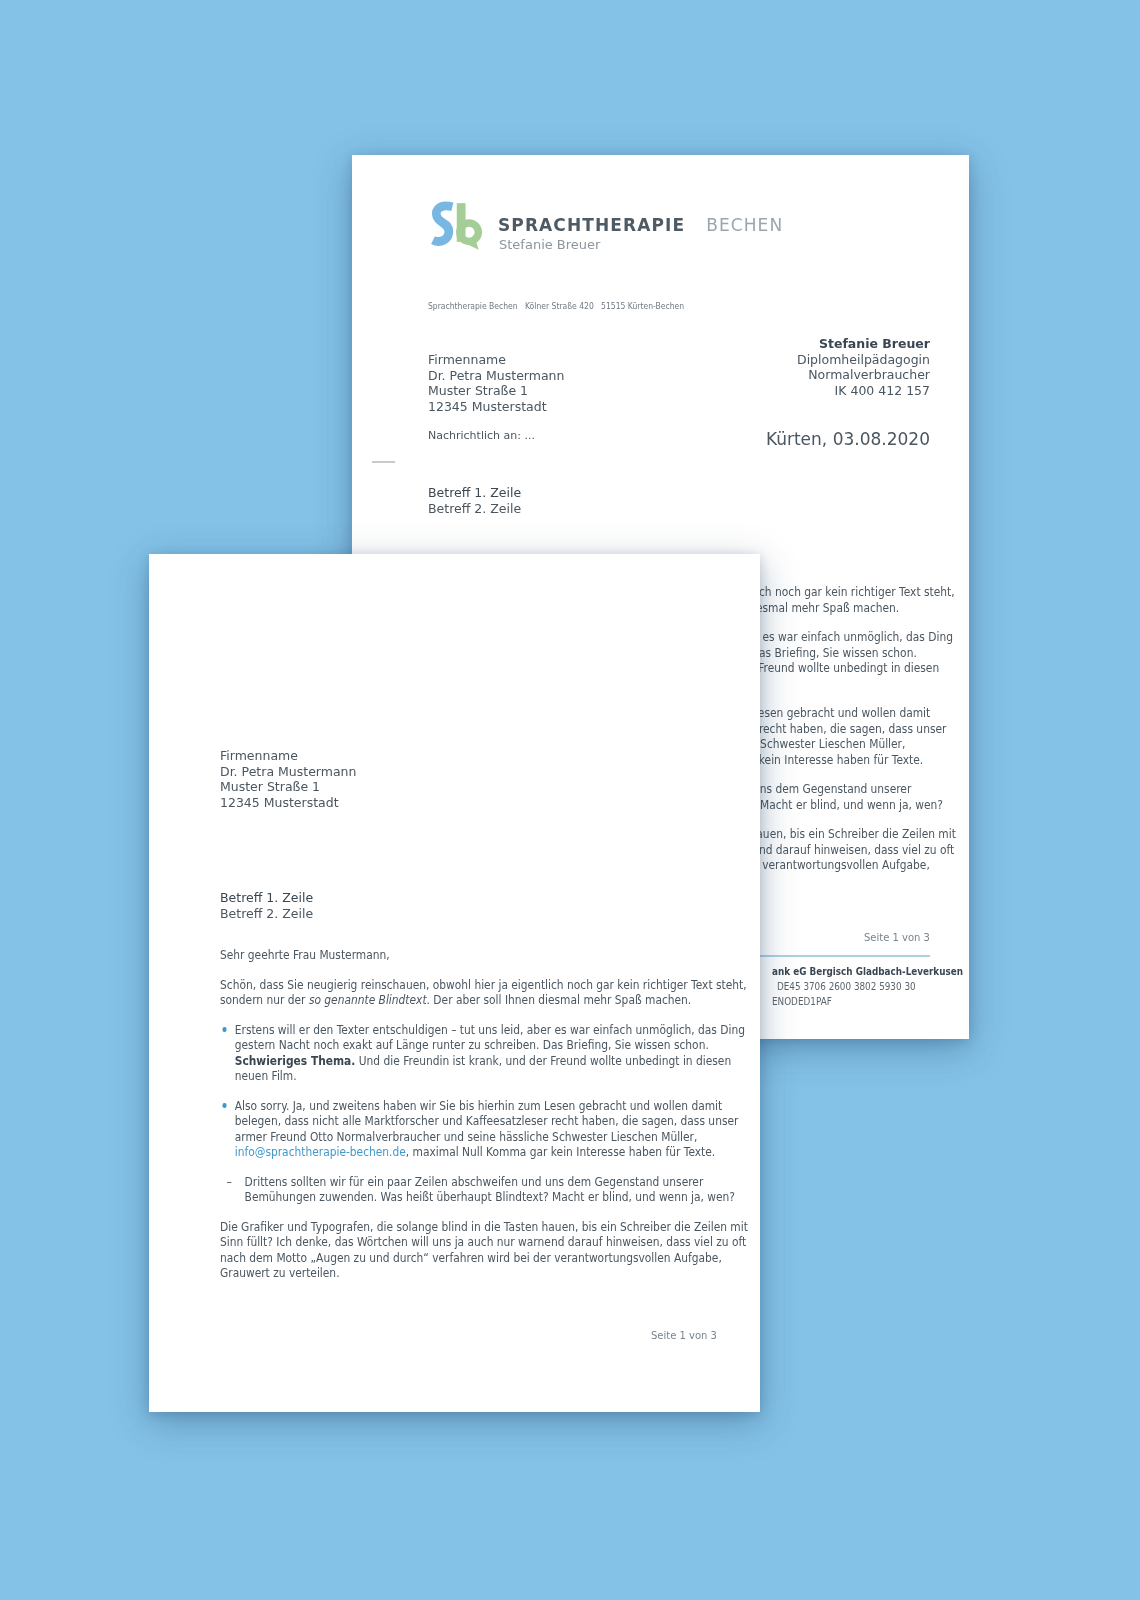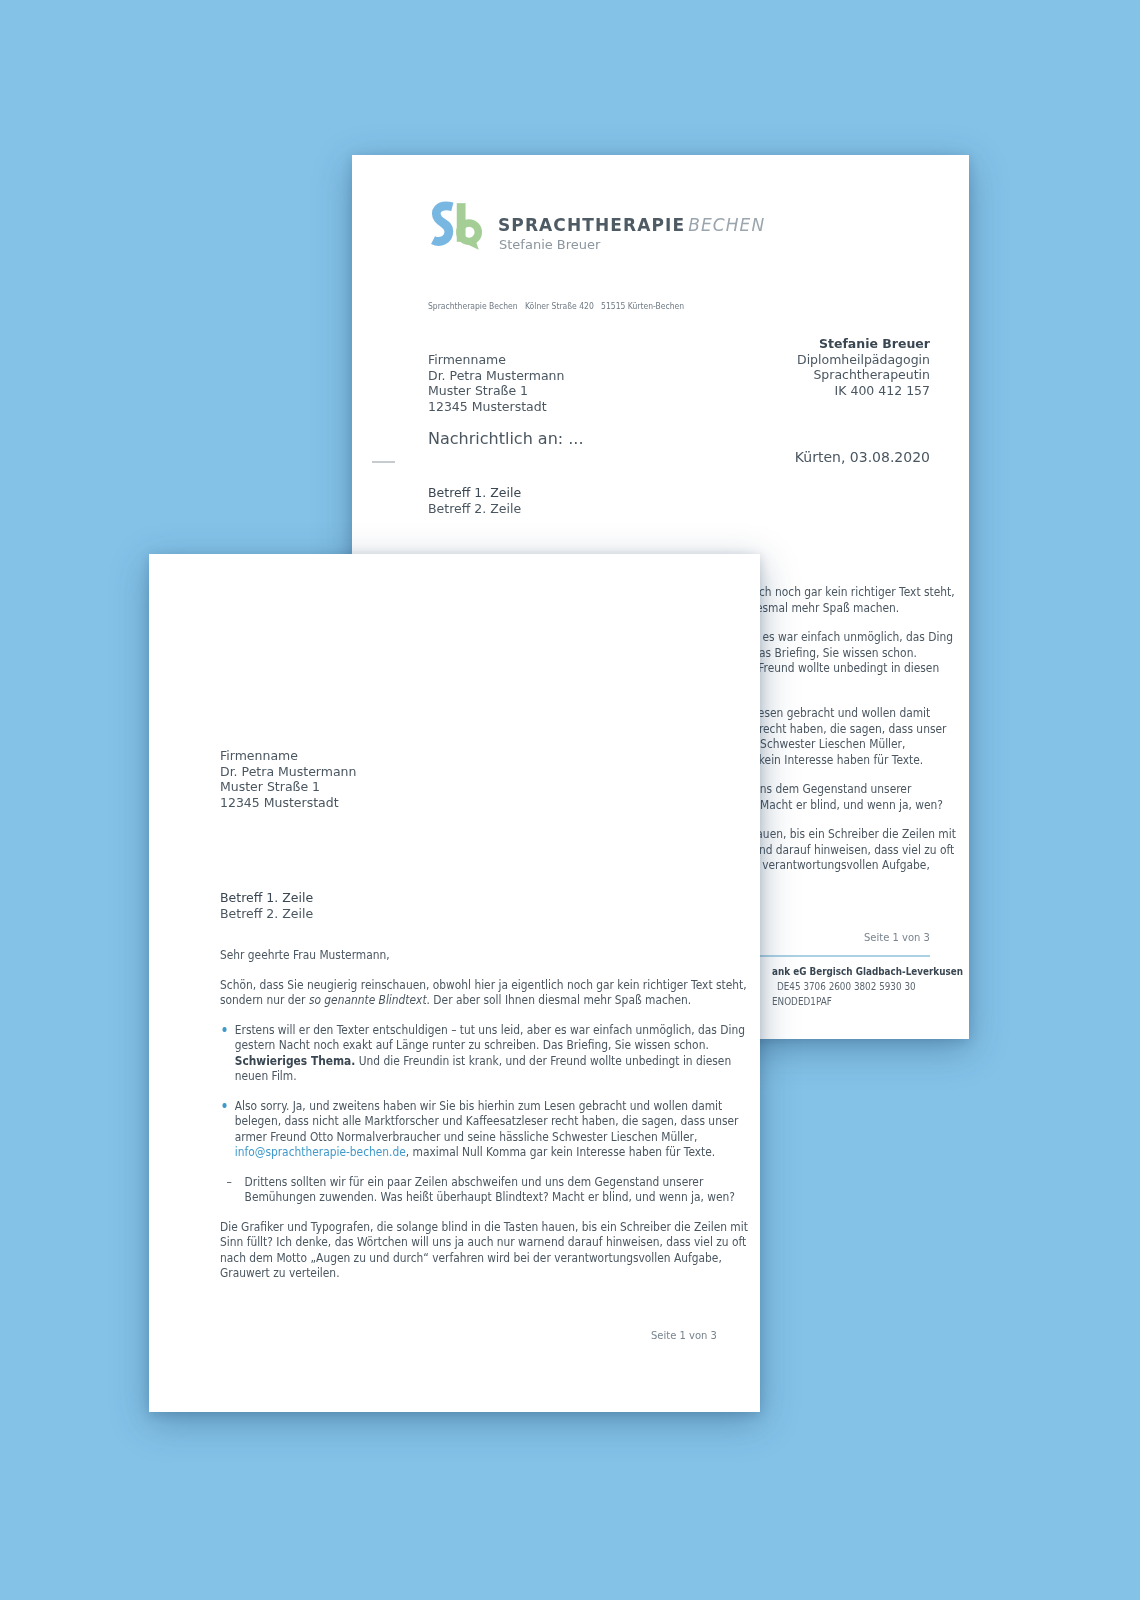--- a/index.html
+++ b/index.html
@@ -12,36 +12,36 @@
   body{font-family:"DejaVu Sans","Liberation Sans",sans-serif;color:var(--ink);}
   .canvas{position:relative;width:1140px;height:1600px;background:var(--bg);}
   .page{position:absolute;background:#ffffff;box-shadow:0 10px 34px rgba(20,55,90,.34),0 2px 10px rgba(20,55,90,.18);}
   .page.back{left:352px;top:155px;width:617px;height:884px;z-index:1;}
   .page.front{left:149px;top:554px;width:611px;height:858px;z-index:2;}
 
   
   .brand-logo{position:absolute;left:74px;top:42px;}
   .brand-name{position:absolute;left:146px;top:60px;font-size:17px;font-weight:700;
     letter-spacing:1.1px;color:#4e5a64;white-space:nowrap;}
-  .brand-name .sec{font-weight:400;color:var(--ink-light);margin-left:3px;font-style:italic;}
+  .brand-name .sec{font-weight:400;color:var(--ink-light);margin-left:21px;}
   .brand-owner{position:absolute;left:147px;top:82px;font-size:13px;color:#8c969e;}
 
   .sender-line{position:absolute;left:76px;top:146px;font-size:9px;color:#6e7983;
     white-space:pre;transform:scaleX(.85);transform-origin:left top;}
 
   .recipient{font-size:12.5px;line-height:15.5px;color:var(--ink);margin-top:18px;}
   .back .recipient{position:absolute;left:76px;top:179px;}
   .front .recipient{position:absolute;left:71px;top:176px;}
 
   .info-block{position:absolute;right:39px;top:181px;text-align:right;font-size:12.5px;
     line-height:15.5px;color:var(--ink);}
   .info-block .info-name{font-weight:700;color:var(--ink-strong);}
 
-  .cc-line{position:absolute;left:76px;top:274px;font-size:16px;color:var(--ink);}
-  .date-line{position:absolute;right:39px;top:274px;font-size:14px;color:var(--ink);margin-top:20px;}
+  .cc-line{position:absolute;left:76px;top:274px;font-size:11px;color:var(--ink);}
+  .date-line{position:absolute;right:39px;top:274px;font-size:17px;color:var(--ink);}
 
   .fold-mark{position:absolute;left:20px;top:306px;width:23px;height:2px;background:#c6cbd0;}
 
   .subject{font-size:12.5px;line-height:15.5px;}
   .back .subject{position:absolute;left:76px;top:330px;}
   .front .subject{position:absolute;left:71px;top:336px;}
   .subject .s1{font-weight:400;color:var(--ink-strong);}
   .subject .s2{color:var(--ink);text-align:center;}
 
   .body-text{position:absolute;font-size:13px;line-height:15.5px;color:var(--ink);
@@ -93,21 +93,21 @@
     <div class="recipient" id="recipient-back">
         <div>Firmenname</div>
         <div>Dr. Petra Mustermann</div>
         <div>Muster Straße 1</div>
         <div>12345 Musterstadt</div>
       </div>
 
     <div class="info-block">
       <div class="info-name">Stefanie Breuer</div>
       <div>Diplomheilpädagogin</div>
-      <div>Sprachtherapeutin</div>
+      <div>Normalverbraucher</div>
       <div>IK 400 412 157</div>
     </div>
 
     <div class="cc-line">Nachrichtlich an: ...</div>
     <div class="date-line">Kürten, 03.08.2020</div>
 
     <div class="fold-mark"></div>
 
     <div class="subject">
       <div class="s1">Betreff 1. Zeile</div>

